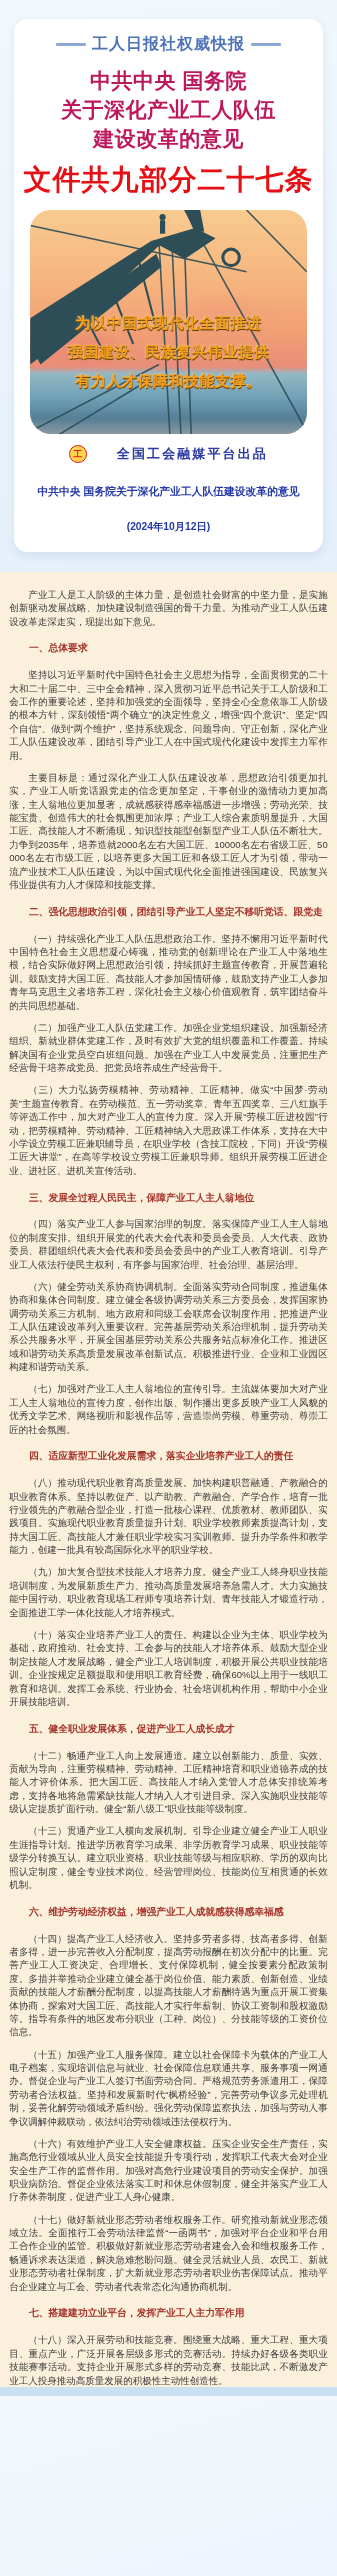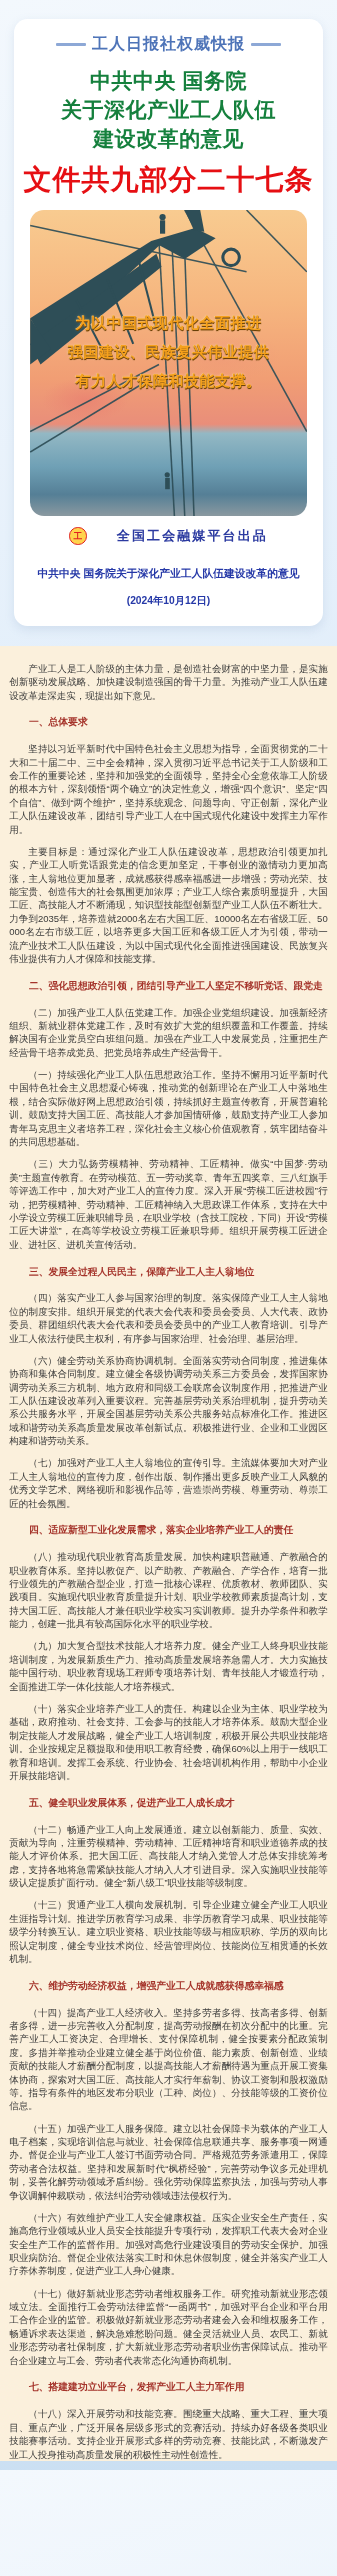--- a/index.html
+++ b/index.html
@@ -16,26 +16,26 @@
     width:309px;margin:18.5px auto 0;background:#ffffff;border-radius:13.4px;
     box-shadow:0 3.1px 9.3px rgba(120,150,190,.18);
     padding:15.5px 0 17.5px;text-align:center;
   }
   .kicker{
     display:flex;align-items:center;justify-content:center;gap:6px;
     color:#4e74b8;font-size:16px;font-weight:700;letter-spacing:1px;
     font-family:"Liberation Serif","DejaVu Serif",serif;
   }
   .kicker .dash{width:30px;height:2.1px;background:#8da8d6;border-radius:1px;}
-  .main-title{margin-top:11.3px;color:#15803d;font-size:21px;font-weight:900;line-height:29px;letter-spacing:0.5px;}
+  .main-title{margin-top:11.3px;color:#be185d;font-size:21px;font-weight:900;line-height:29px;letter-spacing:0.5px;}
   .red-title{margin-top:8.2px;color:#e60f13;font-size:28px;font-weight:900;letter-spacing:1px;}
 
   
   .hero{
-    position:relative;width:277px;height:306px;margin:10.3px auto 0;border-radius:14px;overflow:hidden;
+    position:relative;width:277px;height:224px;margin:10.3px auto 0;border-radius:21px;overflow:hidden;
     background:
       radial-gradient(62px 31px at 20% 62%,rgba(231,120,110,.55),rgba(231,120,110,0) 70%),
       radial-gradient(82px 36px at 70% 48%,rgba(238,150,120,.5),rgba(238,150,120,0) 70%),
       linear-gradient(180deg,#f8cb90 0%,#f6b67f 30%,#f19e74 55%,#e98e7a 70%,#93b8c4 73%,#6fa0b5 84%,#557f96 93%,#8a99a0 100%);
   }
   .hero svg{position:absolute;inset:0;}
   .hero-text{
     position:absolute;left:0;right:0;top:98px;text-align:center;
     color:#f6a11c;font-size:15px;font-weight:900;line-height:29px;letter-spacing:0.5px;
     text-shadow:0 1px 1px rgba(90,50,0,.8),0 0 3.1px rgba(255,240,200,.45),0.5px 0.5px 0 #7d4a00,-0.5px -0.5px 0 #ffd98c;
@@ -49,21 +49,21 @@
   }
   .logo span{color:#e02020;font-size:8.8px;font-weight:900;line-height:1;font-family:"Liberation Serif",serif;}
   .producer .label{
     color:#2b3aa0;font-size:13px;font-weight:700;letter-spacing:2.1px;
     font-family:"Liberation Serif","DejaVu Serif",serif;
     margin-left:24px;
   }
 
   
   .doc-title{margin:20.6px 20.6px 0;color:#2639a8;font-size:10.8px;font-weight:800;line-height:15.5px;}
-  .doc-date{margin-top:13px;text-align:center;color:#2639a8;font-size:10.3px;font-weight:800;}
+  .doc-date{margin-top:21px;text-align:center;color:#2639a8;font-size:10.3px;font-weight:800;}
 
   
   .paper{margin-top:20.6px;background:#fbf0dc;padding:15.5px 9.3px 0;}
   .body-p{
     margin:0 0 8.8px;color:#3a3a3a;font-size:9.5px;line-height:13.4px;
     text-indent:2em;text-align:justify;word-break:break-all;
   }
   .sec-h{
     margin:13.4px 0 13.4px;color:#a5342b;font-size:9.8px;font-weight:800;line-height:13.4px;text-indent:2em;
   }
@@ -134,22 +134,22 @@
     <div class="doc-date">(2024年10月12日)</div>
   </div>
 
   <div class="paper">
     <div id="doc-body">
         <p class="body-p">产业工人是工人阶级的主体力量，是创造社会财富的中坚力量，是实施创新驱动发展战略、加快建设制造强国的骨干力量。为推动产业工人队伍建设改革走深走实，现提出如下意见。</p>
         <p class="sec-h">一、总体要求</p>
         <p class="body-p">坚持以习近平新时代中国特色社会主义思想为指导，全面贯彻党的二十大和二十届二中、三中全会精神，深入贯彻习近平总书记关于工人阶级和工会工作的重要论述，坚持和加强党的全面领导，坚持全心全意依靠工人阶级的根本方针，深刻领悟“两个确立”的决定性意义，增强“四个意识”、坚定“四个自信”、做到“两个维护”，坚持系统观念、问题导向、守正创新，深化产业工人队伍建设改革，团结引导产业工人在中国式现代化建设中发挥主力军作用。</p>
         <p class="body-p">主要目标是：通过深化产业工人队伍建设改革，思想政治引领更加扎实，产业工人听党话跟党走的信念更加坚定，干事创业的激情动力更加高涨，主人翁地位更加显著，成就感获得感幸福感进一步增强；劳动光荣、技能宝贵、创造伟大的社会氛围更加浓厚；产业工人综合素质明显提升，大国工匠、高技能人才不断涌现，知识型技能型创新型产业工人队伍不断壮大。力争到2035年，培养造就2000名左右大国工匠、10000名左右省级工匠、50000名左右市级工匠，以培养更多大国工匠和各级工匠人才为引领，带动一流产业技术工人队伍建设，为以中国式现代化全面推进强国建设、民族复兴伟业提供有力人才保障和技能支撑。</p>
         <p class="sec-h">二、强化思想政治引领，团结引导产业工人坚定不移听党话、跟党走</p>
+        <p class="body-p">（一）持续强化产业工人队伍思想政治工作。坚持不懈用习近平新时代中国特色社会主义思想凝心铸魂，推动党的创新理论在产业工人中落地生根，结合实际做好网上思想政治引领，持续抓好主题宣传教育，开展普遍轮训。鼓励支持大国工匠、高技能人才参加国情研修，鼓励支持产业工人参加青年马克思主义者培养工程，深化社会主义核心价值观教育，筑牢团结奋斗的共同思想基础。</p>
         <p class="body-p">（二）加强产业工人队伍党建工作。加强企业党组织建设。加强新经济组织、新就业群体党建工作，及时有效扩大党的组织覆盖和工作覆盖。持续解决国有企业党员空白班组问题。加强在产业工人中发展党员，注重把生产经营骨干培养成党员、把党员培养成生产经营骨干。</p>
-        <p class="body-p">（一）持续强化产业工人队伍思想政治工作。坚持不懈用习近平新时代中国特色社会主义思想凝心铸魂，推动党的创新理论在产业工人中落地生根，结合实际做好网上思想政治引领，持续抓好主题宣传教育，开展普遍轮训。鼓励支持大国工匠、高技能人才参加国情研修，鼓励支持产业工人参加青年马克思主义者培养工程，深化社会主义核心价值观教育，筑牢团结奋斗的共同思想基础。</p>
         <p class="body-p">（三）大力弘扬劳模精神、劳动精神、工匠精神。做实“中国梦·劳动美”主题宣传教育。在劳动模范、五一劳动奖章、青年五四奖章、三八红旗手等评选工作中，加大对产业工人的宣传力度。深入开展“劳模工匠进校园”行动，把劳模精神、劳动精神、工匠精神纳入大思政课工作体系，支持在大中小学设立劳模工匠兼职辅导员，在职业学校（含技工院校，下同）开设“劳模工匠大讲堂”，在高等学校设立劳模工匠兼职导师。组织开展劳模工匠进企业、进社区、进机关宣传活动。</p>
         <p class="sec-h">三、发展全过程人民民主，保障产业工人主人翁地位</p>
         <p class="body-p">（四）落实产业工人参与国家治理的制度。落实保障产业工人主人翁地位的制度安排。组织开展党的代表大会代表和委员会委员、人大代表、政协委员、群团组织代表大会代表和委员会委员中的产业工人教育培训。引导产业工人依法行使民主权利，有序参与国家治理、社会治理、基层治理。</p>
         <p class="body-p">（六）健全劳动关系协商协调机制。全面落实劳动合同制度，推进集体协商和集体合同制度。建立健全各级协调劳动关系三方委员会，发挥国家协调劳动关系三方机制、地方政府和同级工会联席会议制度作用，把推进产业工人队伍建设改革列入重要议程。完善基层劳动关系治理机制，提升劳动关系公共服务水平，开展全国基层劳动关系公共服务站点标准化工作。推进区域和谐劳动关系高质量发展改革创新试点。积极推进行业、企业和工业园区构建和谐劳动关系。</p>
         <p class="body-p">（七）加强对产业工人主人翁地位的宣传引导。主流媒体要加大对产业工人主人翁地位的宣传力度，创作出版、制作播出更多反映产业工人风貌的优秀文学艺术、网络视听和影视作品等，营造崇尚劳模、尊重劳动、尊崇工匠的社会氛围。</p>
         <p class="sec-h">四、适应新型工业化发展需求，落实企业培养产业工人的责任</p>
         <p class="body-p">（八）推动现代职业教育高质量发展。加快构建职普融通、产教融合的职业教育体系。坚持以教促产、以产助教、产教融合、产学合作，培育一批行业领先的产教融合型企业，打造一批核心课程、优质教材、教师团队、实践项目。实施现代职业教育质量提升计划、职业学校教师素质提高计划，支持大国工匠、高技能人才兼任职业学校实习实训教师。提升办学条件和教学能力，创建一批具有较高国际化水平的职业学校。</p>
         <p class="body-p">（九）加大复合型技术技能人才培养力度。健全产业工人终身职业技能培训制度，为发展新质生产力、推动高质量发展培养急需人才。大力实施技能中国行动、职业教育现场工程师专项培养计划、青年技能人才锻造行动，全面推进工学一体化技能人才培养模式。</p>
         <p class="body-p">（十）落实企业培养产业工人的责任。构建以企业为主体、职业学校为基础，政府推动、社会支持、工会参与的技能人才培养体系。鼓励大型企业制定技能人才发展战略，健全产业工人培训制度，积极开展公共职业技能培训。企业按规定足额提取和使用职工教育经费，确保60%以上用于一线职工教育和培训。发挥工会系统、行业协会、社会培训机构作用，帮助中小企业开展技能培训。</p>
         <p class="sec-h">五、健全职业发展体系，促进产业工人成长成才</p>

